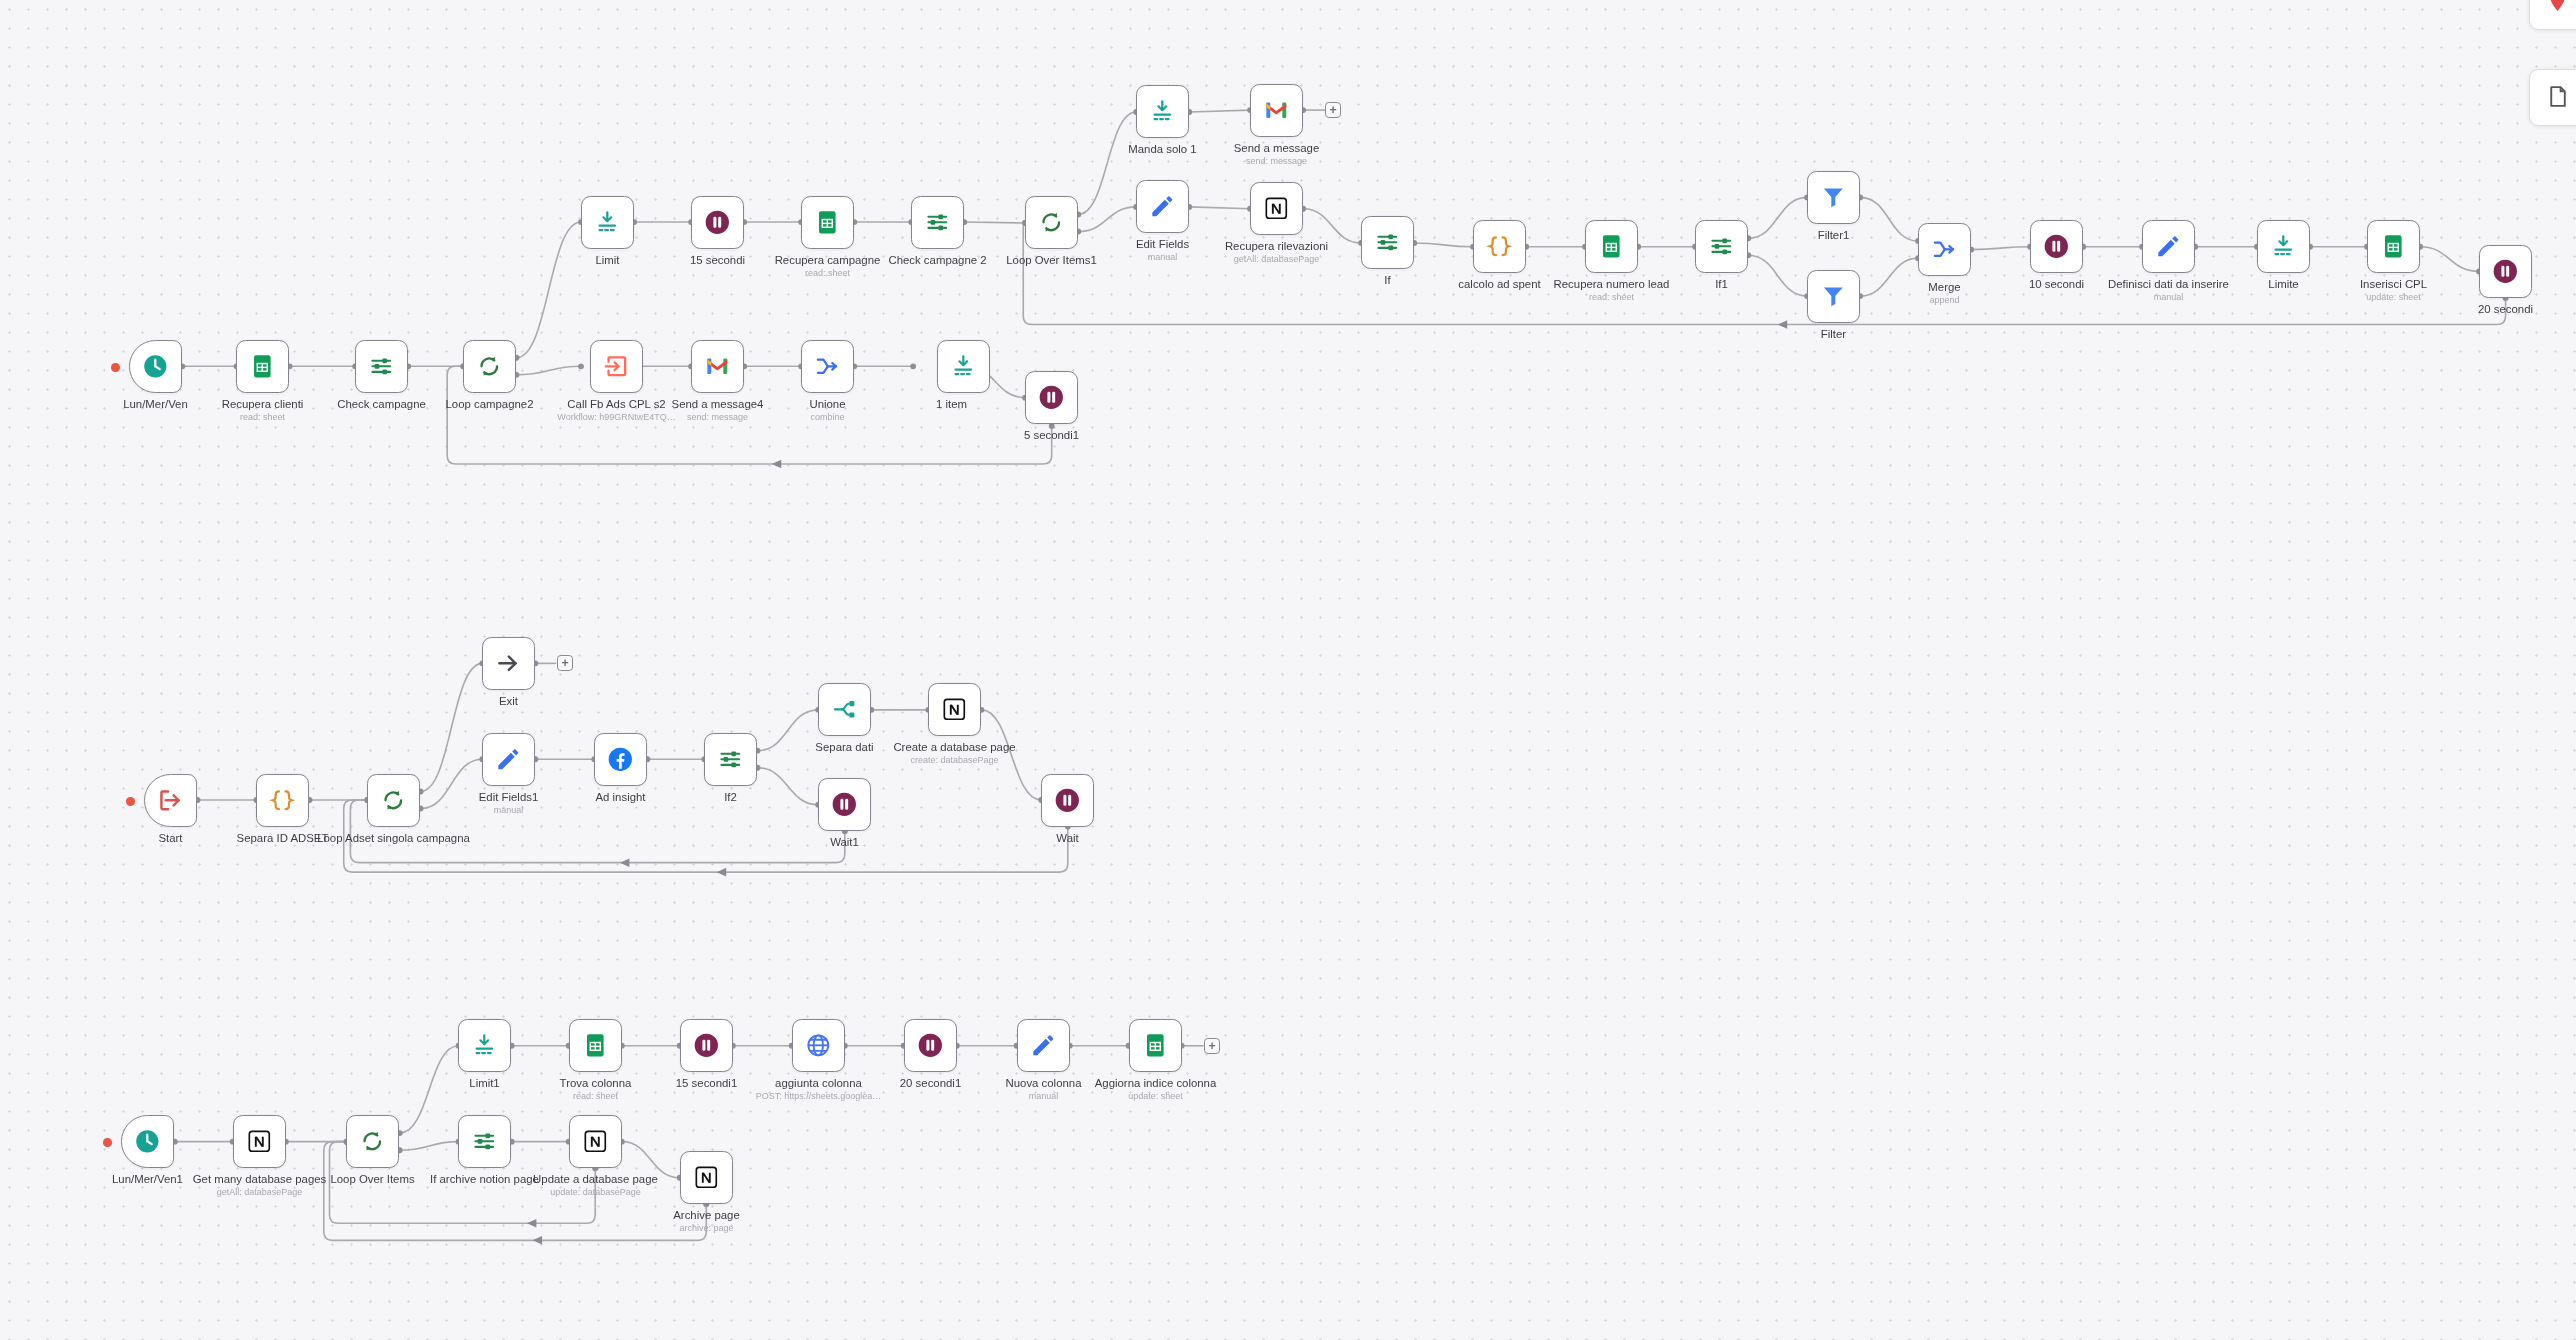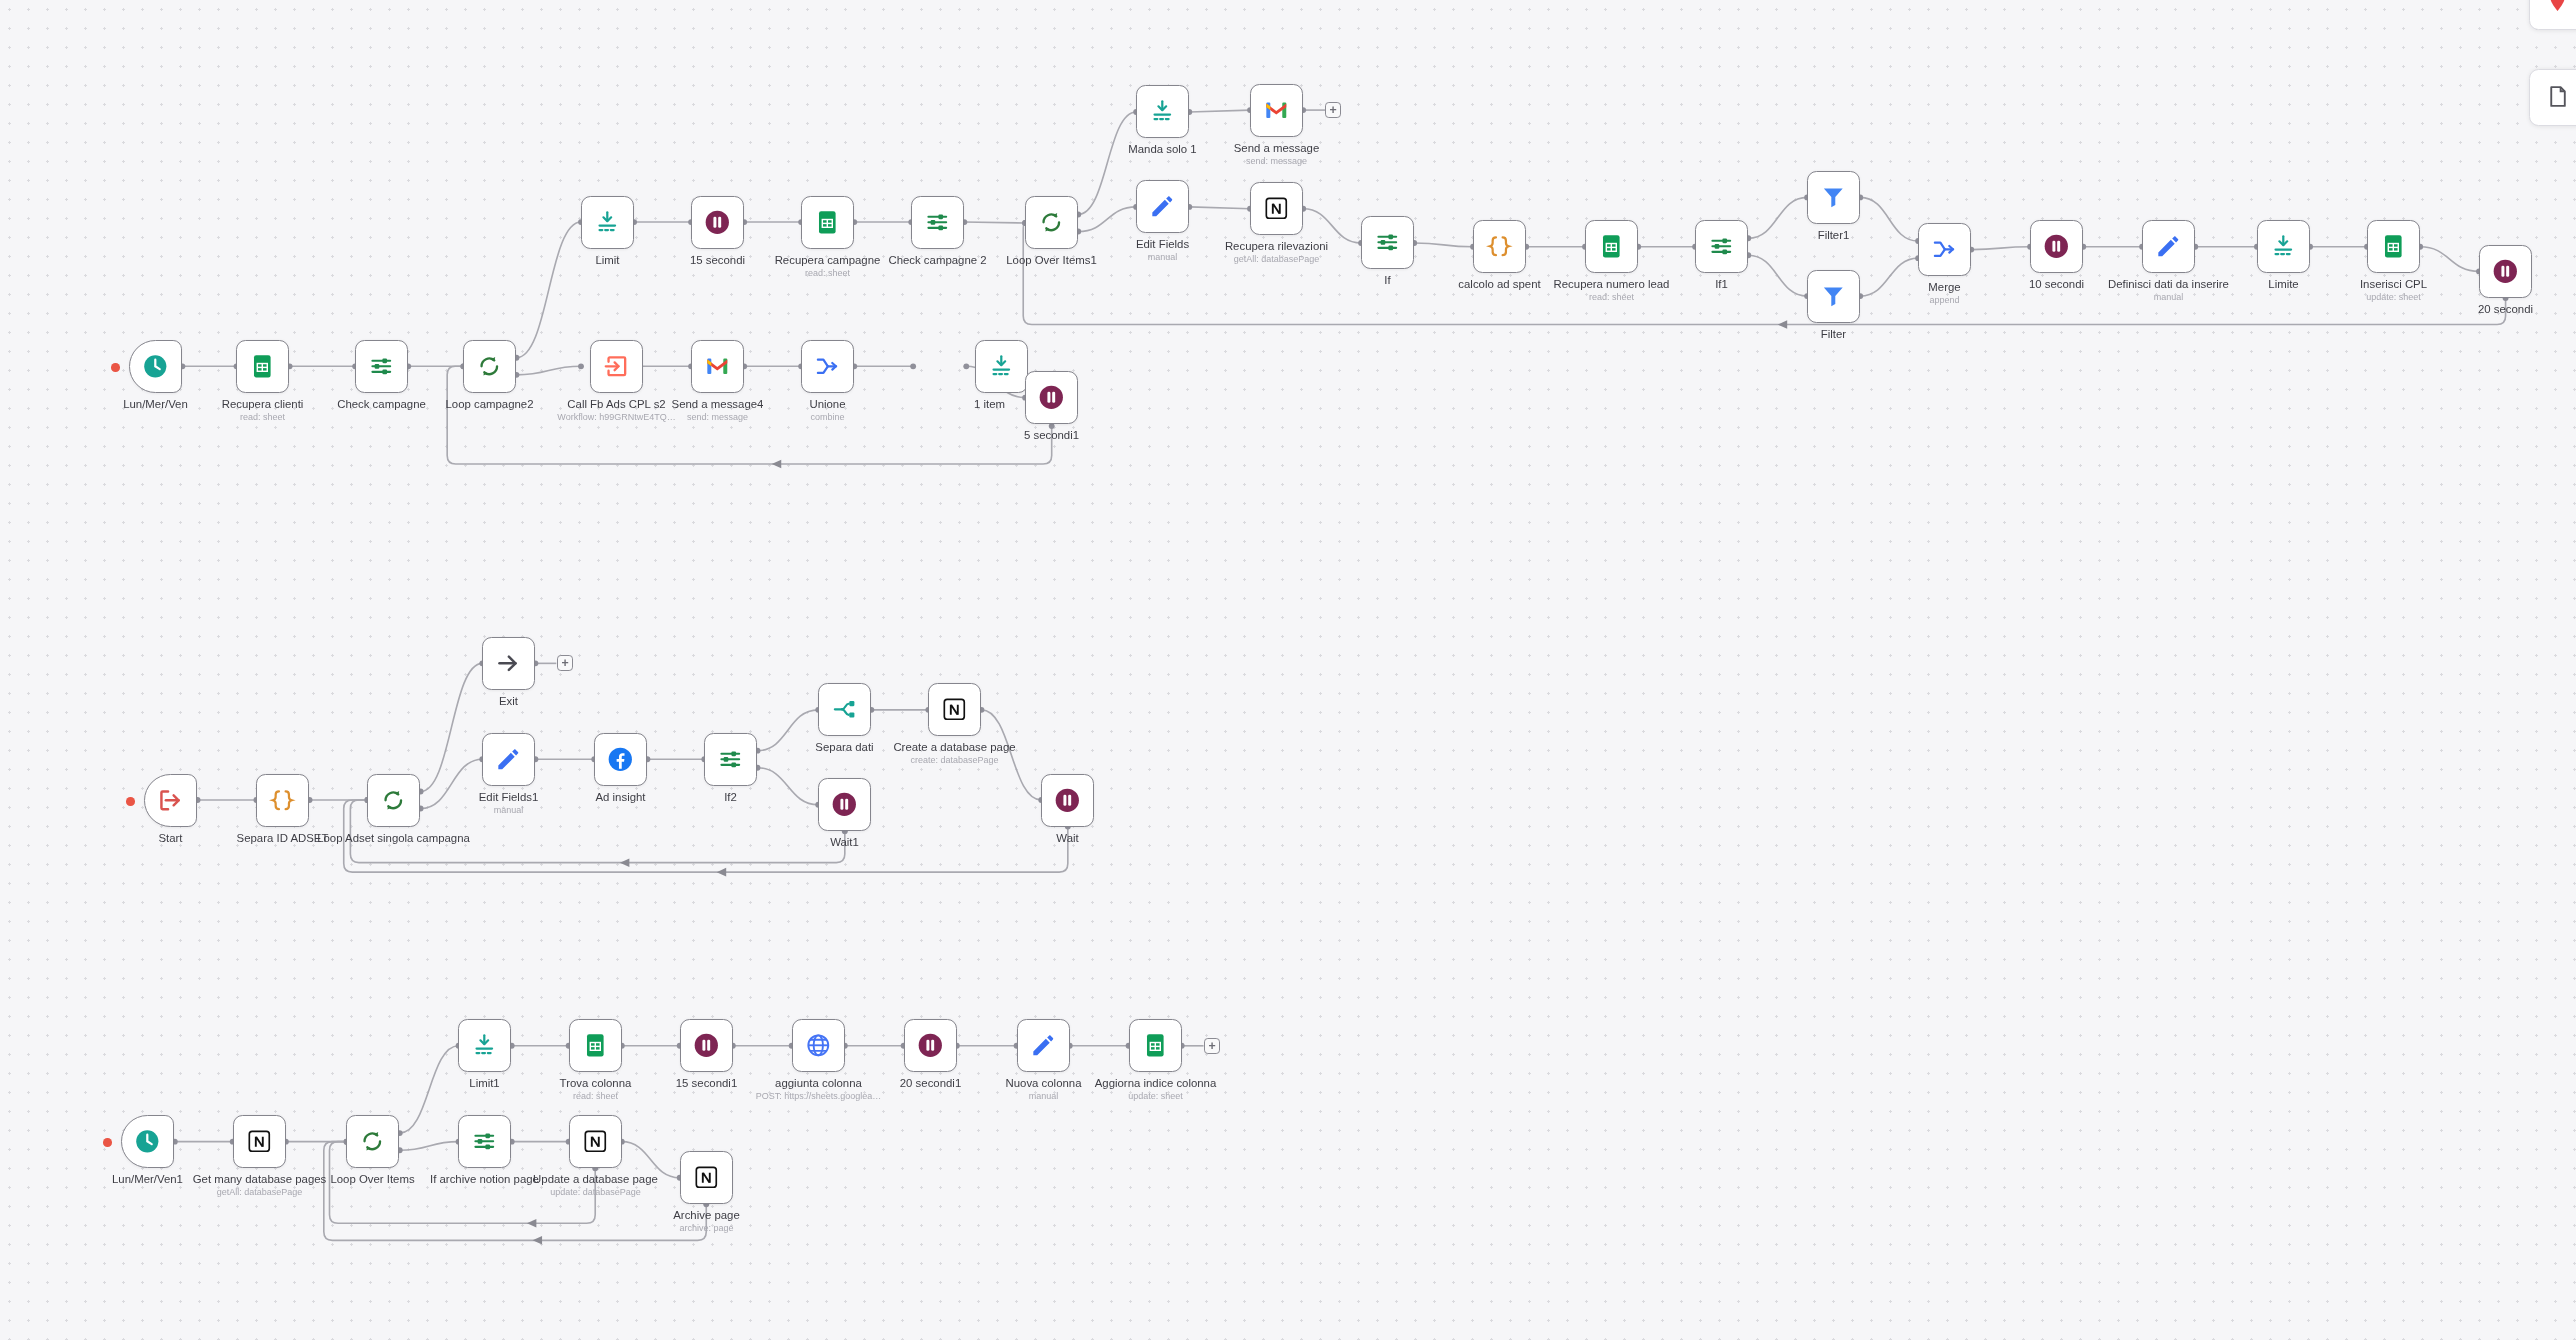--- a/index.html
+++ b/index.html
@@ -368,21 +368,21 @@
             <path d="M3.5 18h5l4-6"></path>
             <polyline points="16.5,9 19.8,12 16.5,15"></polyline>
           </svg>
         </span>
       </div>
       <div class="node-labels">
         <div class="node-label">Unione</div>
         <div class="node-sub">combine</div>
       </div>
     </div>
-    <div class="node-wrap" style="left: 951px; top: 340px; padding-left: 24px;">
+    <div class="node-wrap" style="left: 913px; top: 340px; padding-left: 24px;">
       <div class="node-box">
         <span class="node-icon">
           <svg viewBox="0 0 24 24" fill="none" stroke="#17a394" stroke-width="2" stroke-linecap="round" stroke-linejoin="round">
             <path d="M12 3v7.5"></path>
             <polyline points="8.5,7.5 12,11 15.5,7.5"></polyline>
             <line x1="5" y1="15" x2="19" y2="15"></line>
             <line x1="5" y1="19" x2="19" y2="19" stroke-dasharray="2.5 2.6"></line>
           </svg>
         </span>
       </div>

